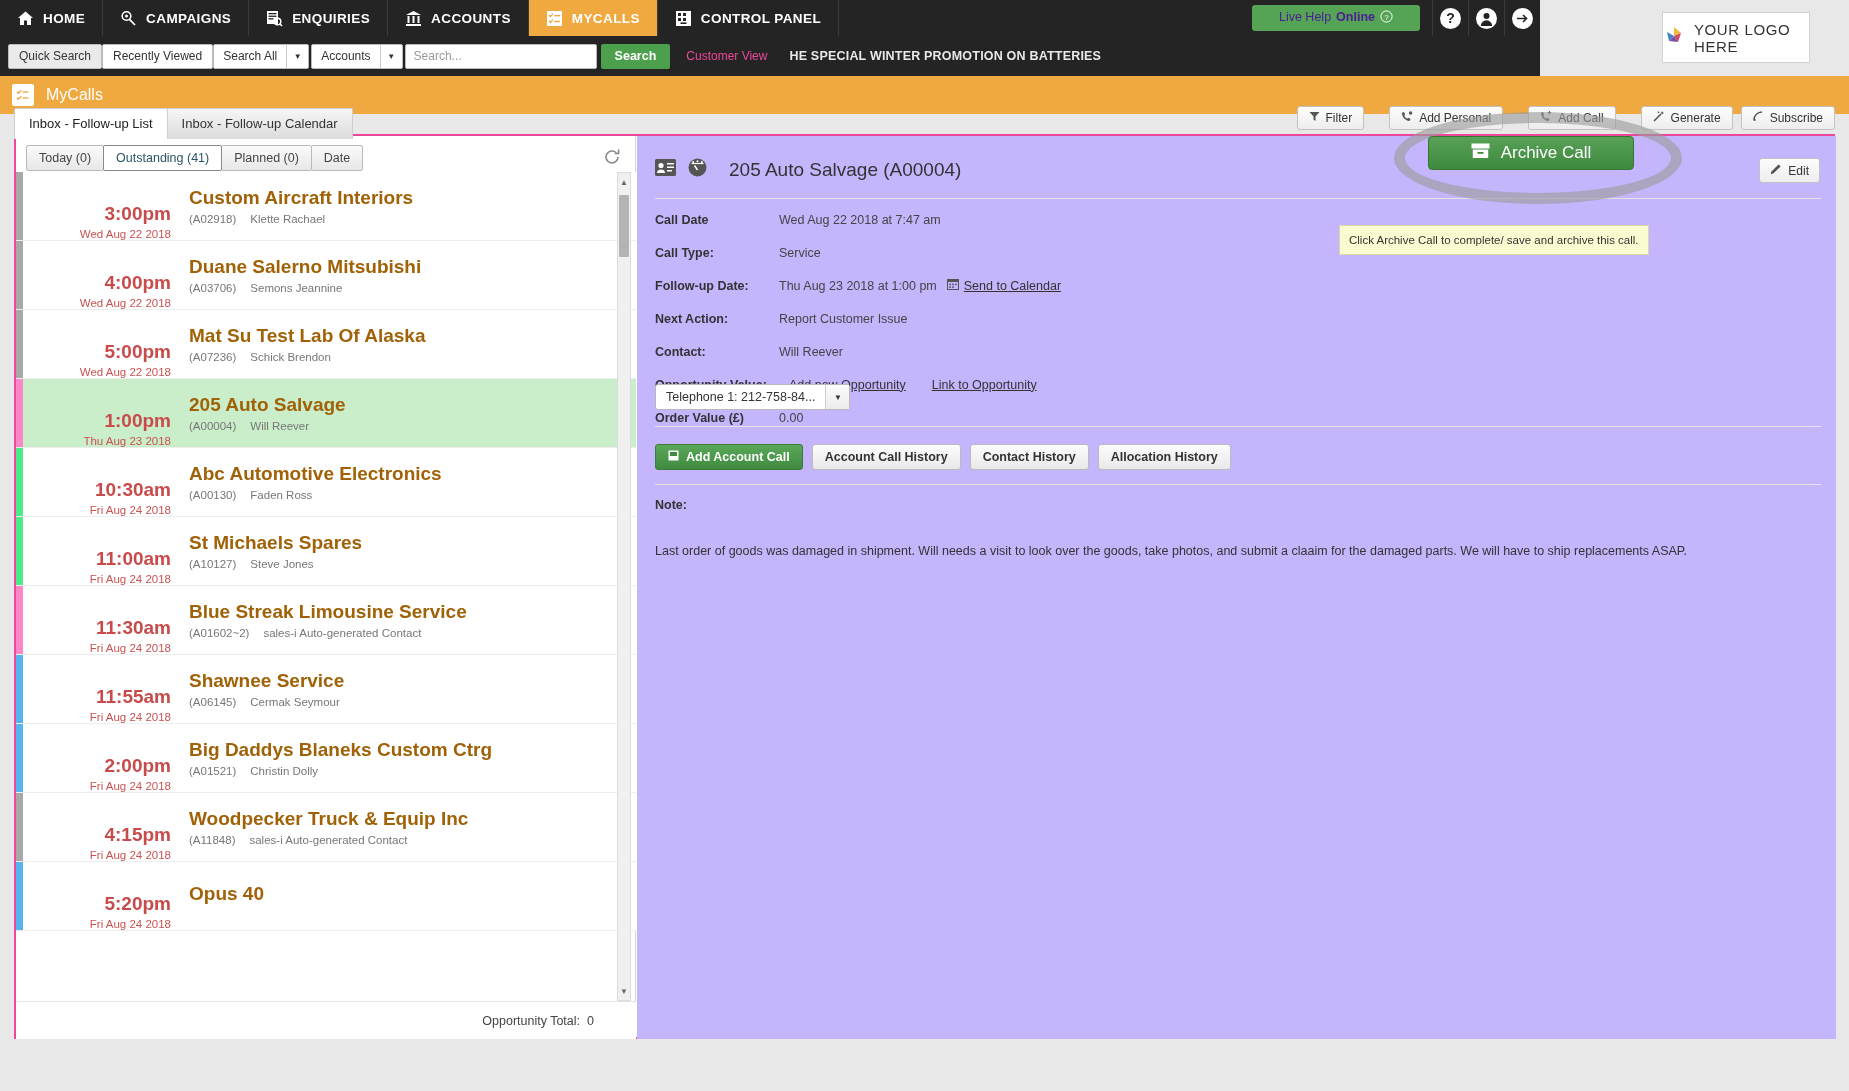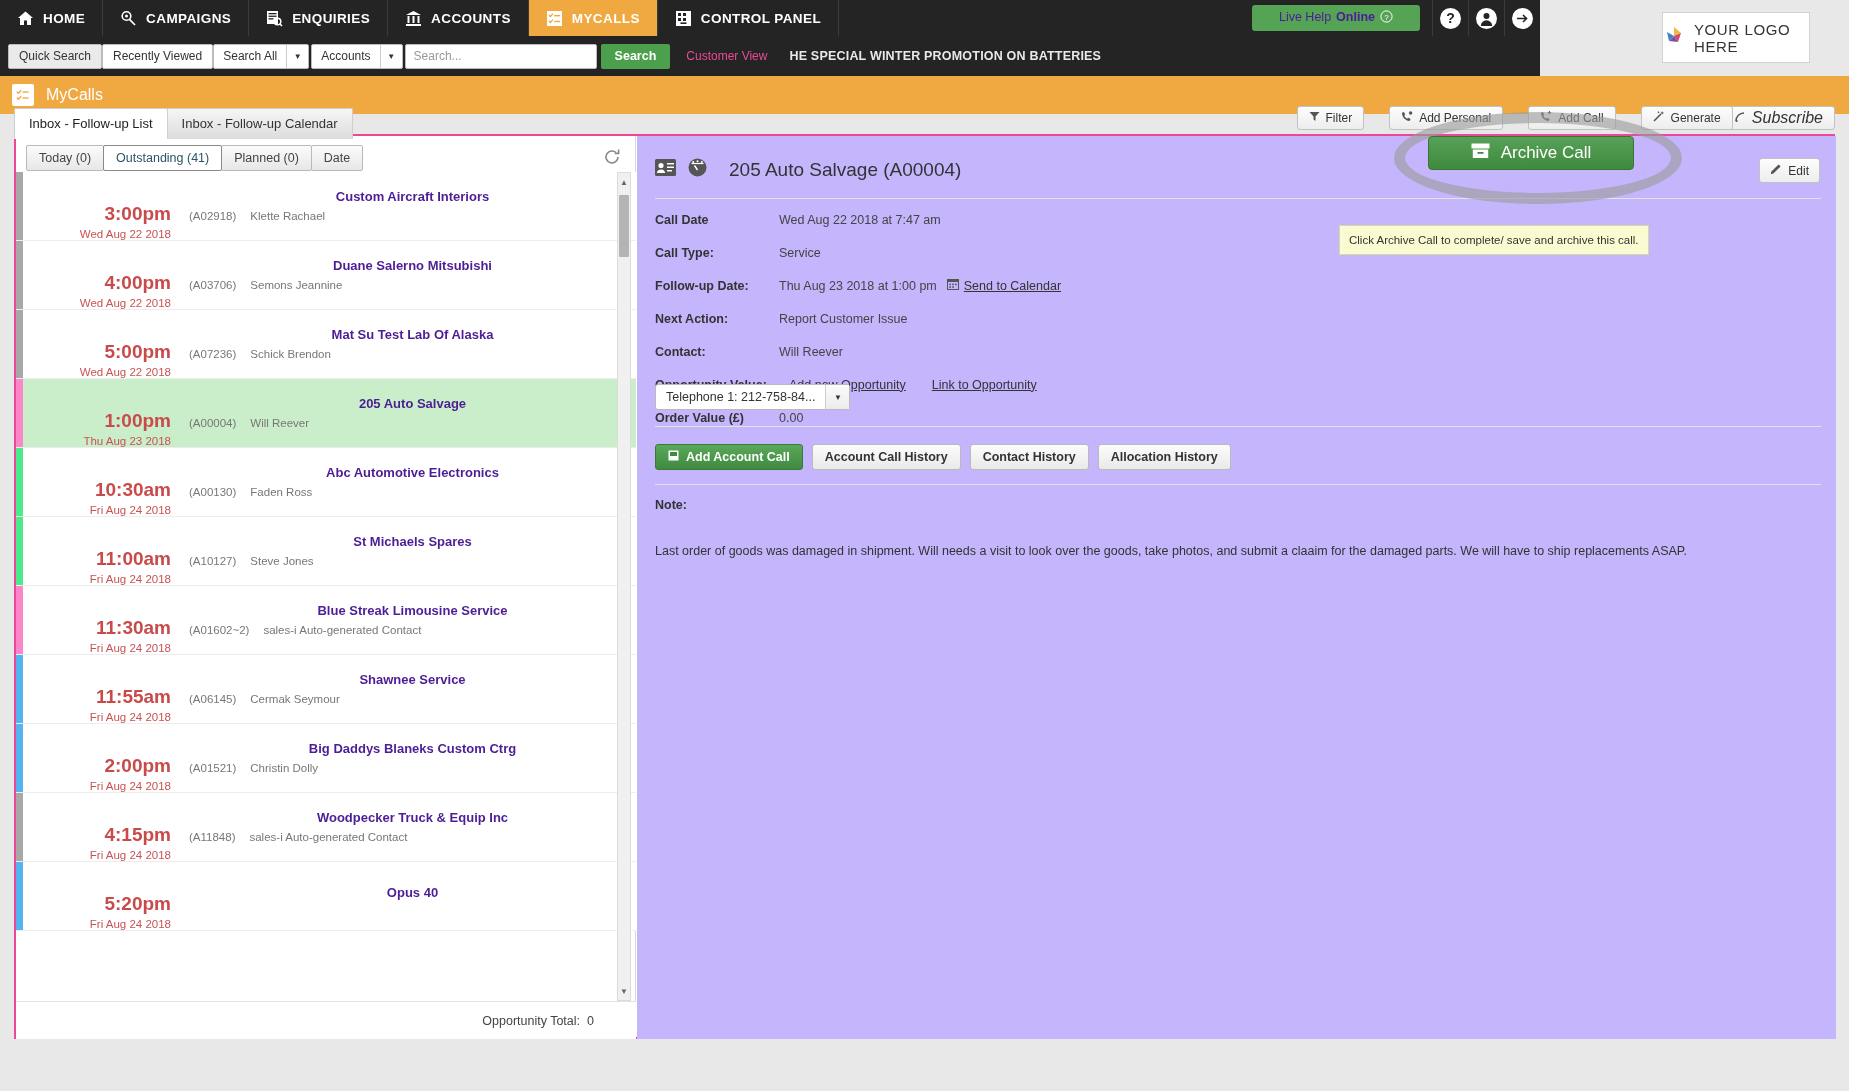--- a/index.html
+++ b/index.html
@@ -93,21 +93,21 @@
 
   .list-wrap { position:absolute; left:0; top:36px; width:620px; height:829px; overflow:hidden; }
   .list-scrollhost { position:absolute; left:0; top:0; width:620px; height:829px; }
   .call-row { position:relative; display:flex; align-items:center; height:69px; border-bottom:1px solid #ededed; background:#fff; }
   .call-row.sel { background:#caedca; }
   .row-bar { position:absolute; left:0; top:0; width:7px; height:100%; }
   .row-time { width:155px; text-align:right; flex:0 0 auto;margin-top:31px; }
   .row-time .t { color:#c94a4a; font-size:19px; font-weight:bold; line-height:1.15; }
   .row-time .d { color:#c95353; font-size:11.5px; margin-top:3px; }
   .row-main { flex:1 1 auto; padding-left:18px; }
-  .row-main .nm { font-size:13px; color:#4c1d95; font-weight:bold; line-height:1.15;text-align:center; }
+  .row-main .nm { font-size:19px; color:#a16207; font-weight:bold; line-height:1.15; }
   .row-main .sub { margin-top:5px; font-size:11.5px; color:#777; display:flex; gap:14px; }
   .row-main .sub .code { color:#777; }
 
   
   .vscroll { position:absolute; right:4px; top:36px; width:14px; height:829px; background:#f0f0f0; border:1px solid #dcdcdc; }
   .vscroll .thumb { position:absolute; left:1px; top:22px; width:10px; height:62px; background:#b4b4b4; border-radius:1px; }
   .vscroll .arw { position:absolute; left:0; width:12px; height:14px; display:flex; align-items:center; justify-content:center; font-size:8px; color:#666; }
   .vscroll .arw.up { top:2px; }
   .vscroll .arw.dn { bottom:2px; }
 
@@ -150,22 +150,22 @@
     border-radius:4px; display:flex; align-items:center; justify-content:center; gap:11px;
     color:#fff; font-size:17px; z-index:21;
   }
   .tooltip {
     position:absolute; left:1339px; top:225px; height:22px;
     background:#fbfbd2; border:1px solid #d9d9a8; color:#333; font-size:11.5px;
     padding:14px 9px; display:flex; align-items:center; z-index:22; white-space:nowrap;
   }
   .subscribe-btn {
     position:absolute; right:14px; top:106px; height:24px; border:1px solid #c2c2c2;
-    background:linear-gradient(#fdfdfd,#ededed); border-radius:3px; font-size:16px;
-    color:#333; padding:0 11px; display:flex; align-items:center; gap:6px; z-index:3;font-style:italic;
+    background:linear-gradient(#fdfdfd,#ededed); border-radius:3px; font-size:12px;
+    color:#333; padding:0 11px; display:flex; align-items:center; gap:6px; z-index:3;
   }
 </style>
 </head>
 <body>
 
 <div class="app">
 
   <div class="topnav-wrap">
     <div class="topnav">
 

